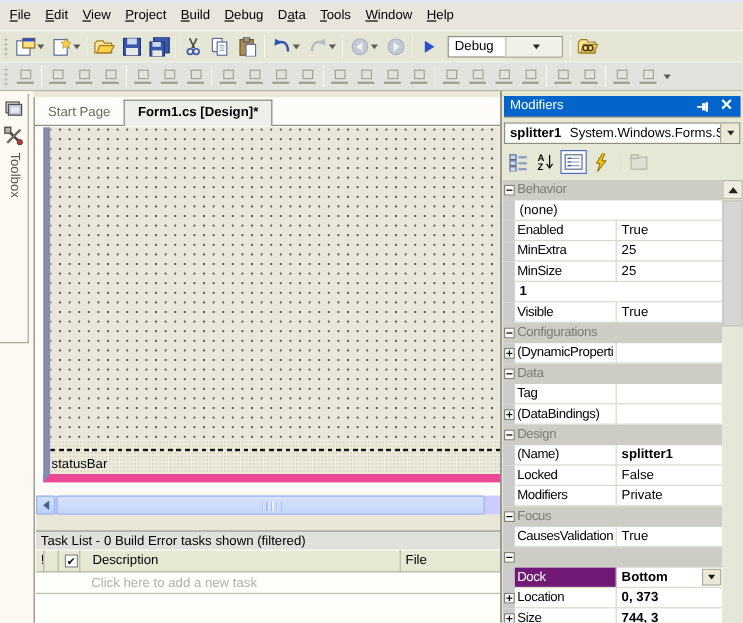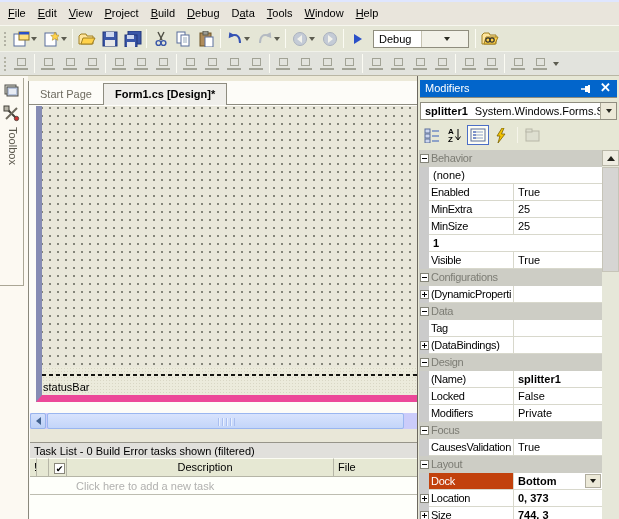--- a/index.html
+++ b/index.html
@@ -73,21 +73,21 @@
 .p-toolbar .psep { width:1px; height:16px; background:#b5b3a2; border-right:1px solid #f6f5ea; margin:0 4px; }
 
 .pgrid { position:absolute; left:1px; top:74px; width:183px; height:369px; overflow:hidden; background:#fff; }
 .prow { display:flex; height:17px; }
 .prow .gut { width:10px; background:#cbcbcb; flex:none; display:flex; align-items:flex-start; justify-content:center; }
 .prow .nm { width:85px; flex:none; border-right:1px solid #d8d8cc; border-bottom:1px solid #d8d8cc; line-height:16px; padding-left:2px; overflow:hidden; white-space:nowrap; letter-spacing:-0.3px; }
 .prow .val { flex:1; border-bottom:1px solid #d8d8cc; line-height:16px; padding-left:4px; overflow:hidden; white-space:nowrap; position:relative; }
 .prow.cat { background:#cdcdc5; }
 .prow.cat .nm, .prow.cat .val { border-right:none; border-bottom:none; font-weight:normal; color:#7c7c74; }
 .prow.cat .gut { background:#cdcdc5; }
-.prow.sel .nm { background:#c2410c; color:#fff; font-weight:normal; }
+.prow.sel .nm { background:#701a75; color:#fff; font-weight:normal; }
 .pm { width:9px; height:9px; border:1px solid #848478; background:#fff; margin-top:4px; position:relative; color:transparent; overflow:hidden; }
 .pm::before { content:""; position:absolute; left:1px; top:3px; width:5px; height:1px; background:#000; }
 .pm.plus::after { content:""; position:absolute; left:3px; top:1px; width:1px; height:5px; background:#000; }
 .val .vdrop { position:absolute; right:1px; top:1px; width:16px; height:14px; background:#ece9d8; border:1px solid #b0ad9e; display:flex; align-items:center; justify-content:center; }
 .val .vdrop i { display:block; width:0; height:0; border-left:3px solid transparent; border-right:3px solid transparent; border-top:4px solid #1a1a14; }
 .bold { font-weight:bold; }
 
 .pscroll { position:absolute; left:184px; top:74px; width:17px; height:369px; background:#e6e7d9; }
 .ps-up { position:absolute; left:0; top:0; width:17px; height:16px; background:#efede2; border:1px solid #b9b7a8; display:flex; align-items:center; justify-content:center; }
 .ps-up i { display:block; width:0; height:0; border-left:4px solid transparent; border-right:4px solid transparent; border-bottom:5px solid #23231c; }
@@ -366,21 +366,21 @@
         </div>
     </div>
     <div class="belowgap"></div>
   </div>
   <div class="tasklist">
     <div class="tl-title">Task List - 0 Build Error tasks shown (filtered)</div>
     <div class="tl-header">
         <div class="hc" style="width: 7px;">!</div>
         <div class="hc" style="width: 12px;"></div>
         <div class="hc" style="width: 18px; padding-left: 5px;"><span class="cbbox">✔</span></div>
-        <div class="hc" style="width: 267px; padding-left: 10px; text-align: center;">Description</div>
+        <div class="hc" style="width: 267px; padding-left: 10px;">Description</div>
         <div class="hc" style="width: 85px; flex: 1 1 0%;">File</div>
       </div>
     <div class="tl-row"><span class="ph">Click here to add a new task</span></div>
   </div>
 </div>
 
 <div class="props">
   <div class="p-title">
     <span>Modifiers</span>
     <span class="pin"><svg width="13" height="12">
@@ -535,21 +535,20 @@
       </div>
       <div class="prow">
         <div class="gut"></div>
         <div class="nm">CausesValidation</div>
         <div class="val">True</div>
       </div>
       <div class="prow cat">
         <div class="gut">
           <div class="pm">-</div>
         </div>
-        <div class="nm">Layout</div>
         <div class="val"></div>
       </div>
       <div class="prow sel">
         <div class="gut"></div>
         <div class="nm">Dock</div>
         <div class="val bold">Bottom<span class="vdrop">
             <i></i>
           </span></div>
       </div>
       <div class="prow">

